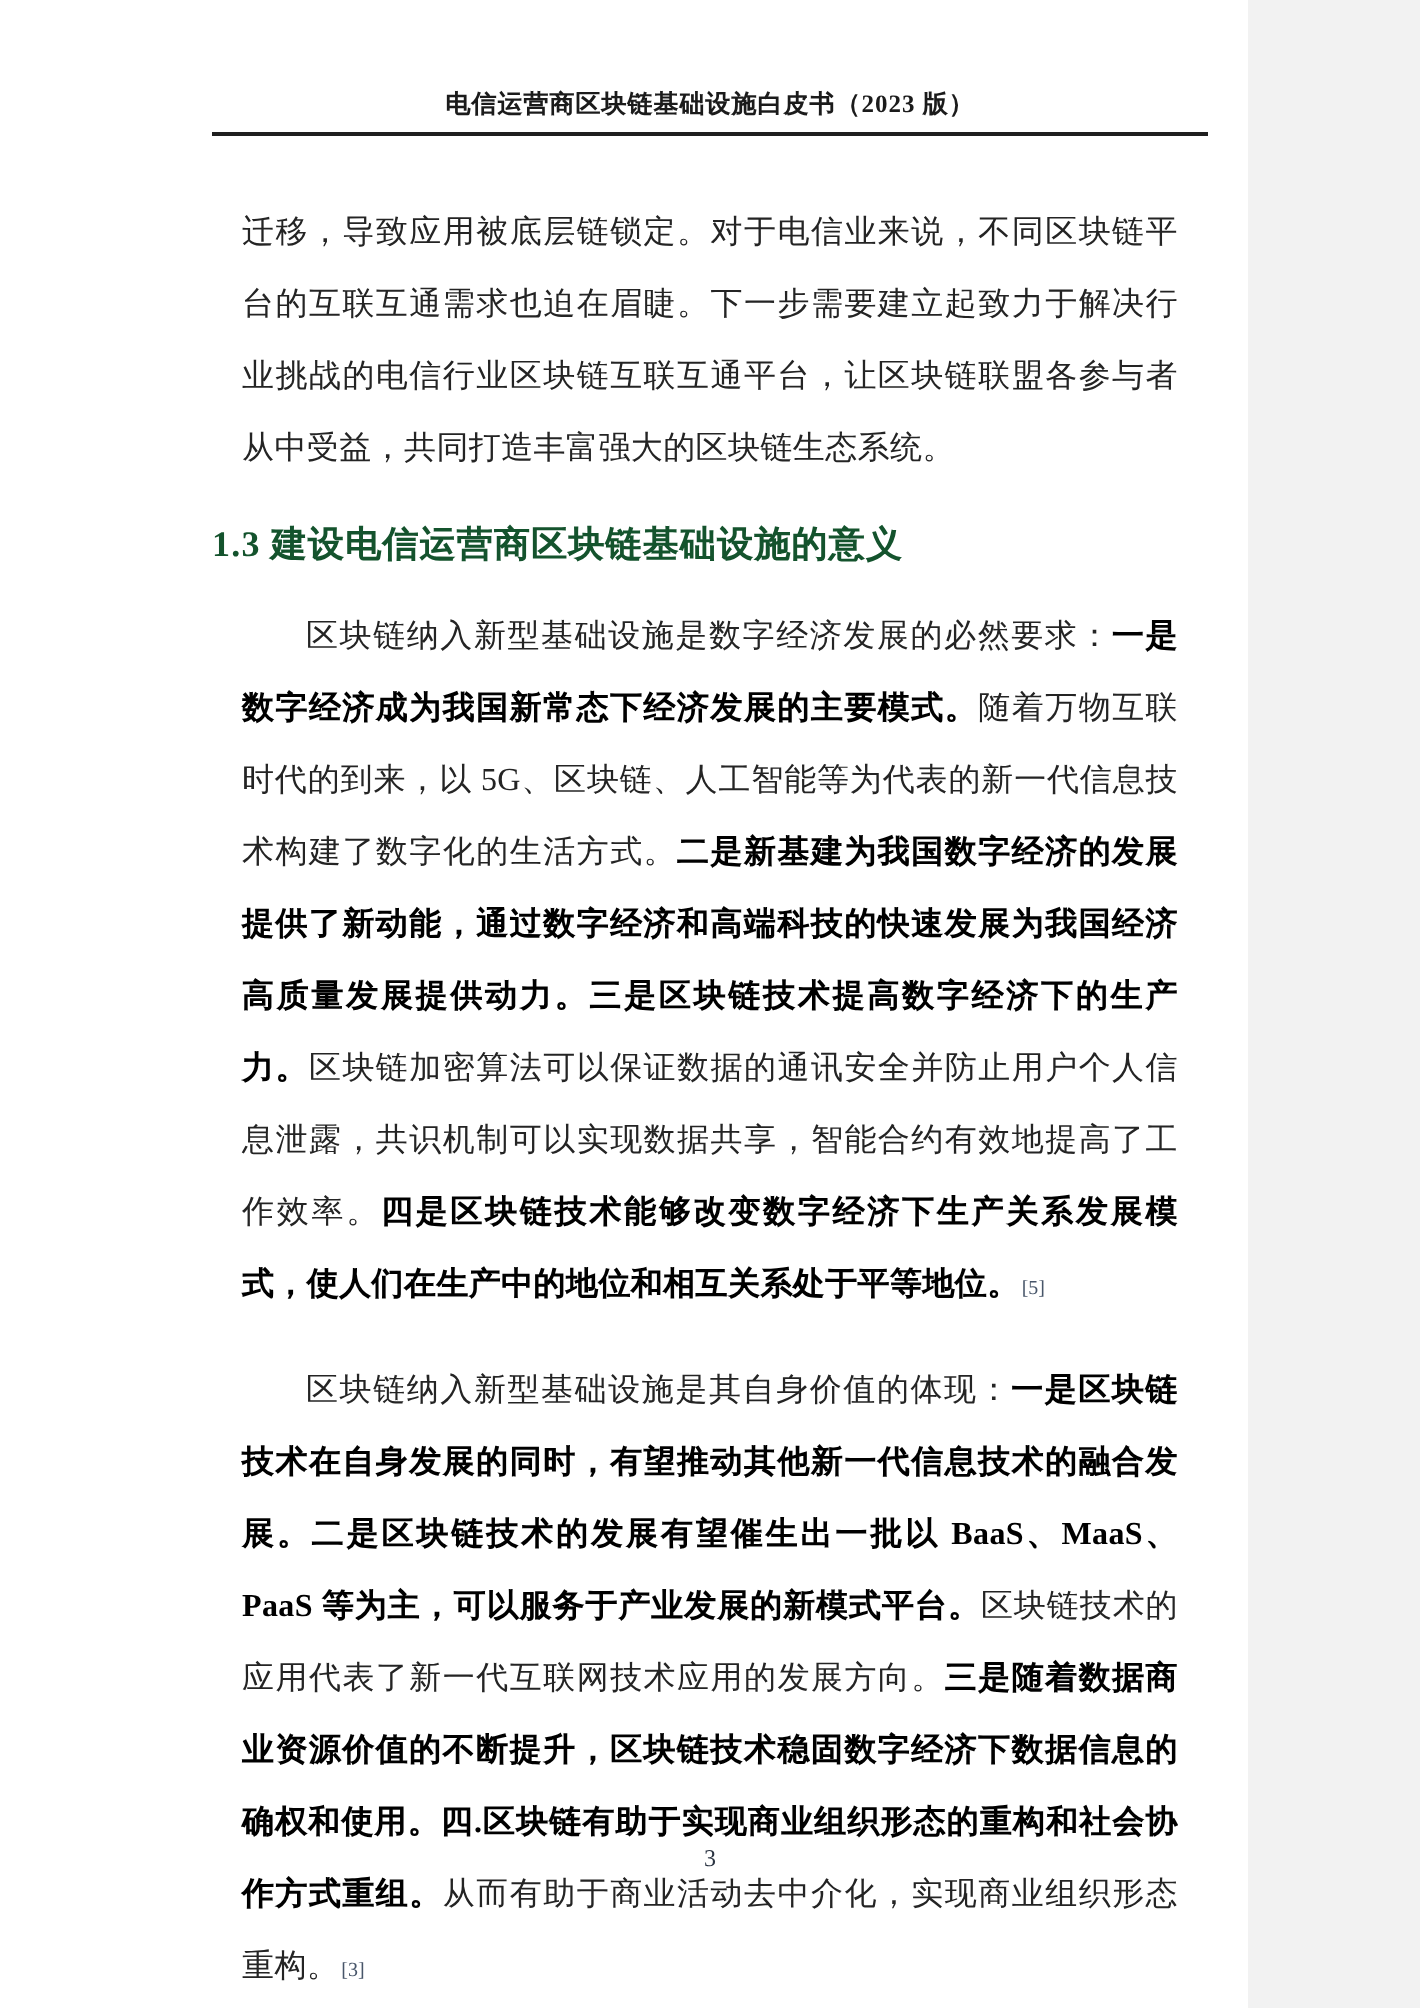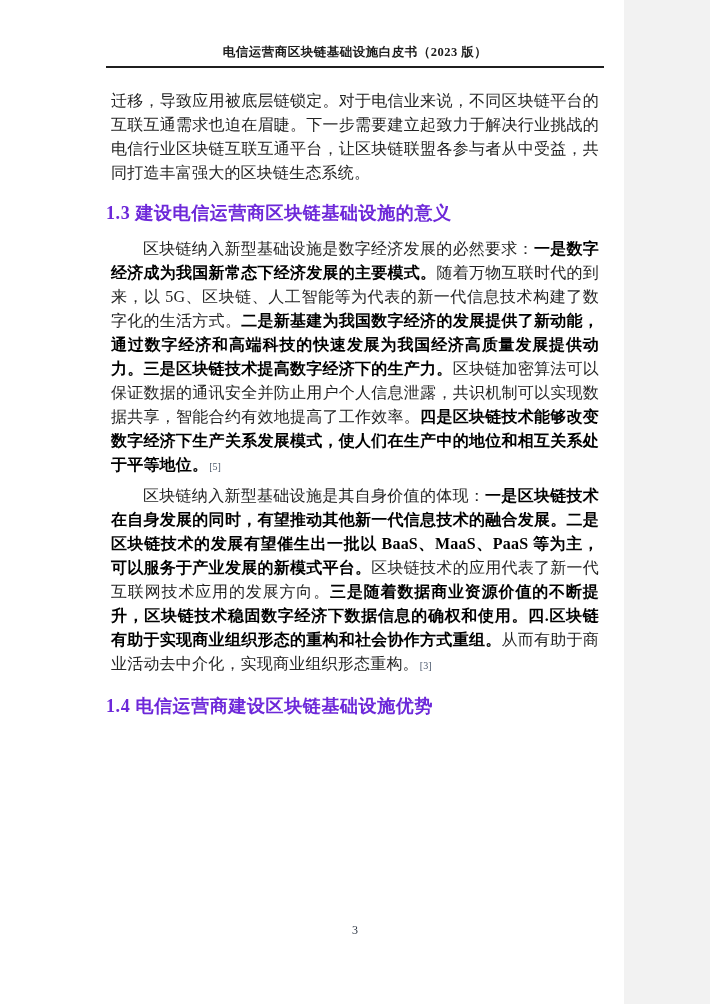--- a/index.html
+++ b/index.html
@@ -28,42 +28,42 @@
     font-weight: bold;
     color: #1b1b1b;
     letter-spacing: 0.5px;
     white-space: nowrap;
   }
   main.doc-body {
     position: absolute;
     top: 84px; left: 106px; width: 498px;
   }
   .body-p {
-    margin: 5px;
+    margin: 15px;
     font-size: 16px;
-    line-height: 24px;
+    line-height: 36px;
     text-align: justify;
     color: #242424;
     letter-spacing: 0.2px;
   }
   .indent { text-indent: 2em; }
   .b { font-weight: bold; color: #000; }
   .r { font-weight: normal; }
   .ref {
     font-size: 10px;
     color: #475569;
     letter-spacing: 0;
     padding-left: 1px;
   }
   h2.sec-h {
     margin: 14px 0 10px 0;
     font-size: 18px;
     line-height: 28px;
     font-weight: bold;
-    color: #6d28d9;
+    color: #14532d;
     letter-spacing: 0.6px;
     text-align: left;
   }
   footer.page-foot {
     position: absolute;
     left: 0; bottom: 66px; width: 710px;
     text-align: center;
   }
   .page-num {
     font-size: 12px;

